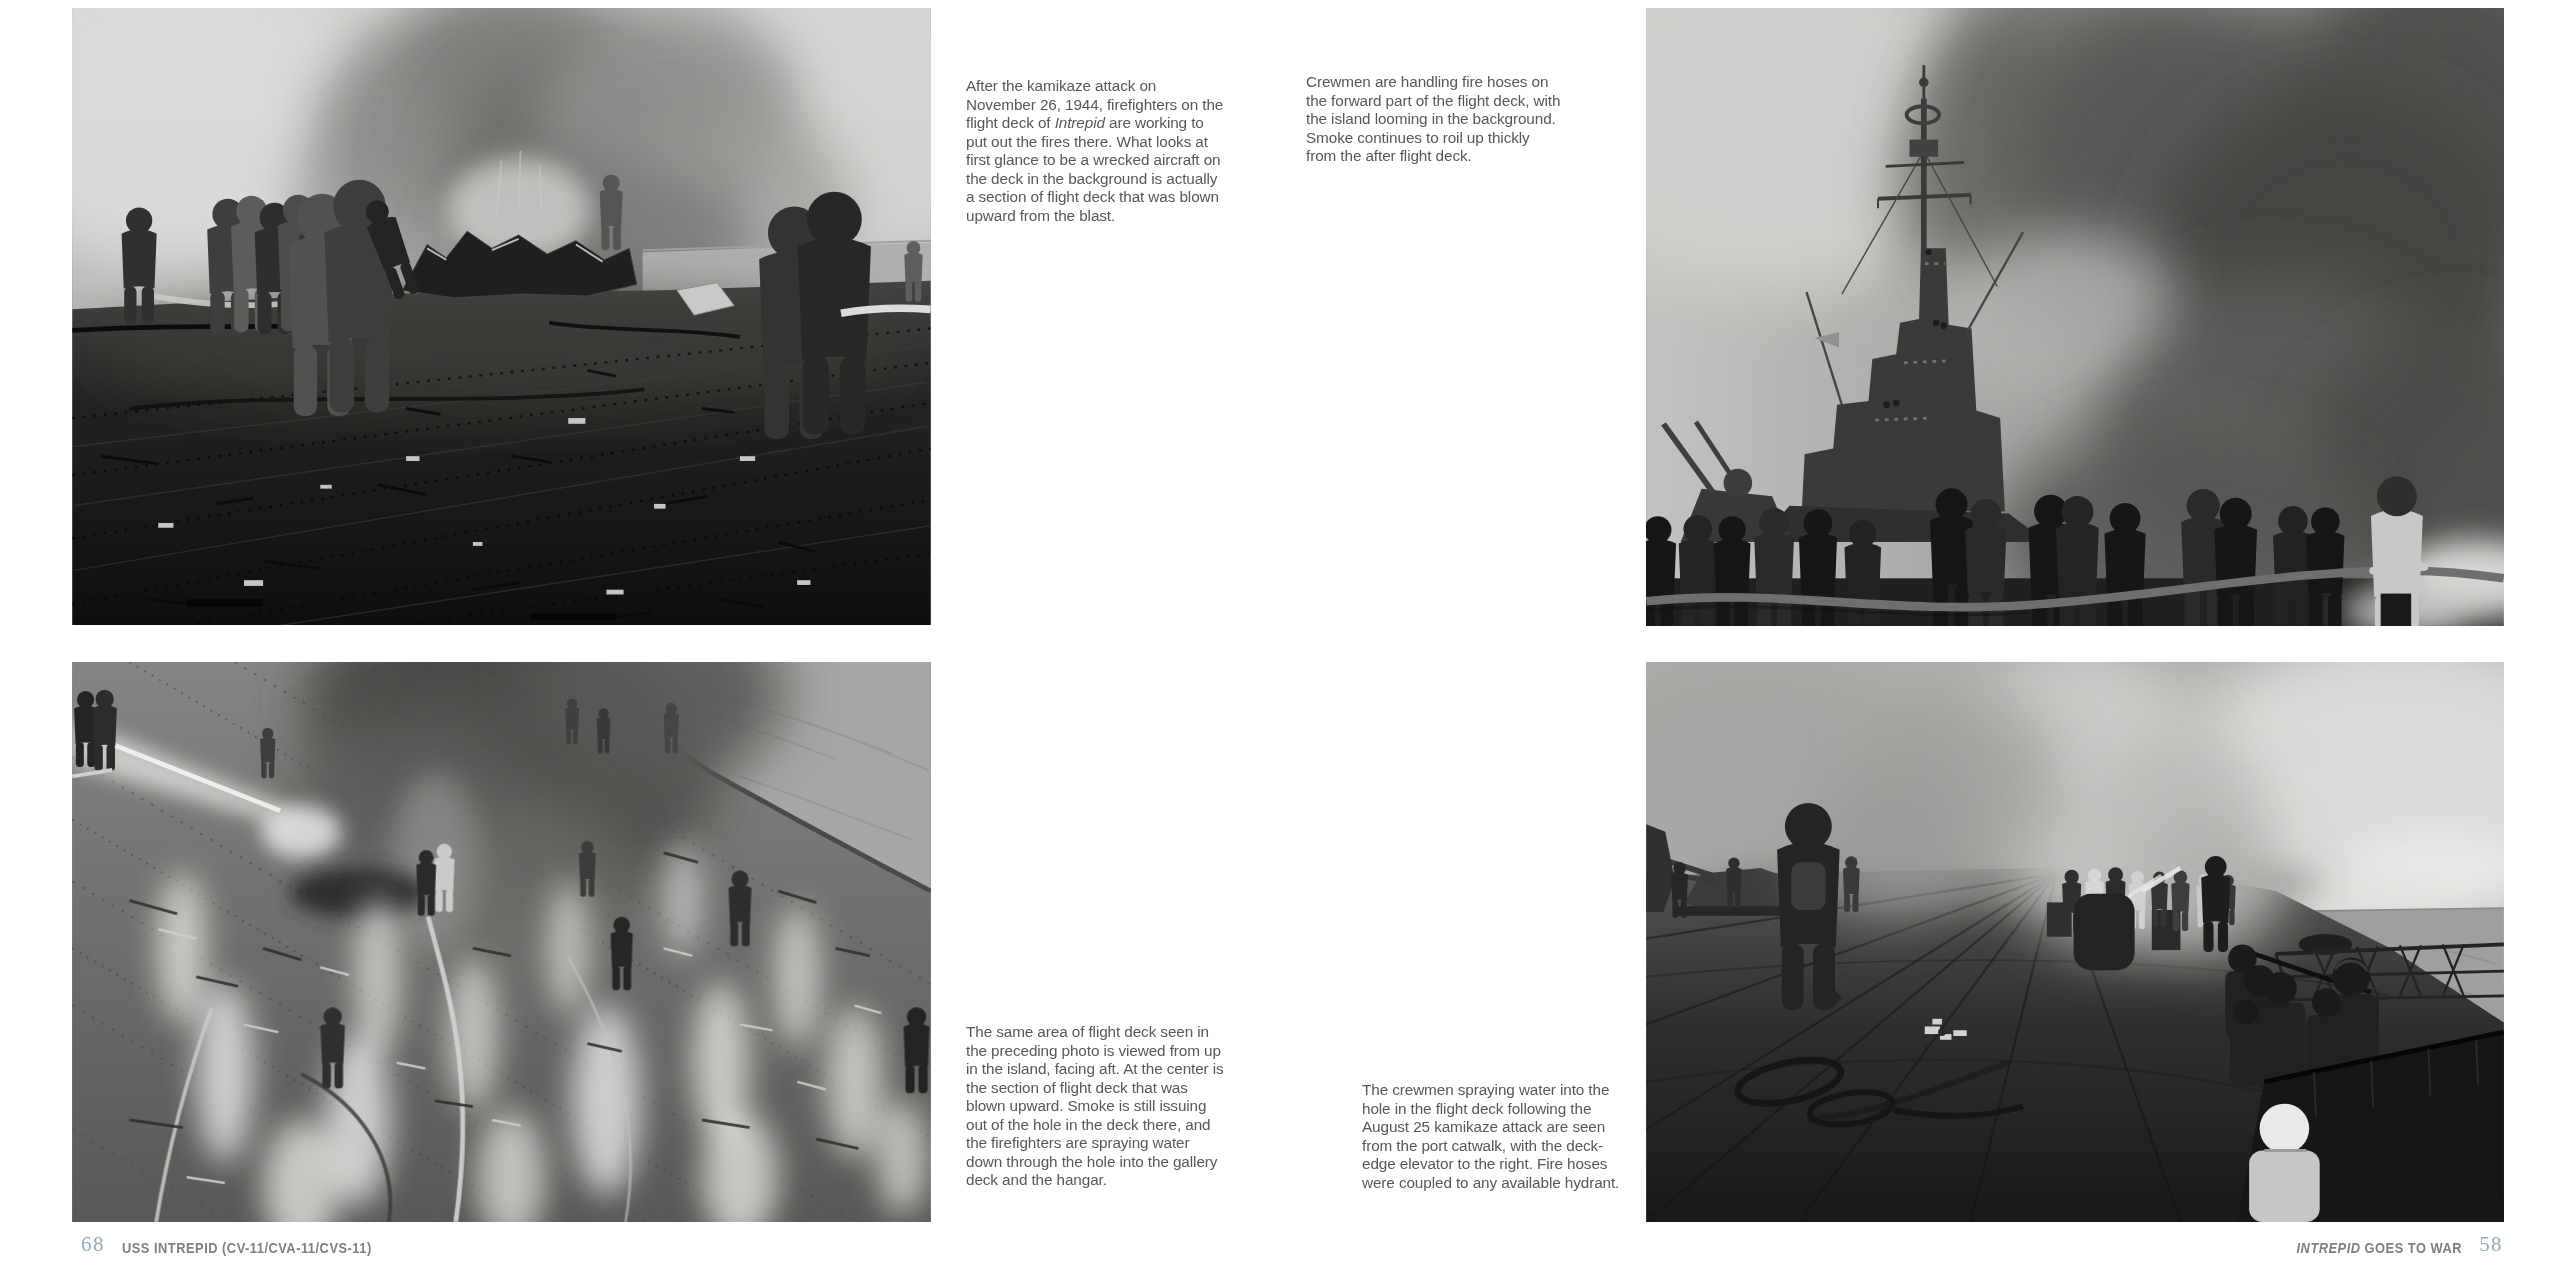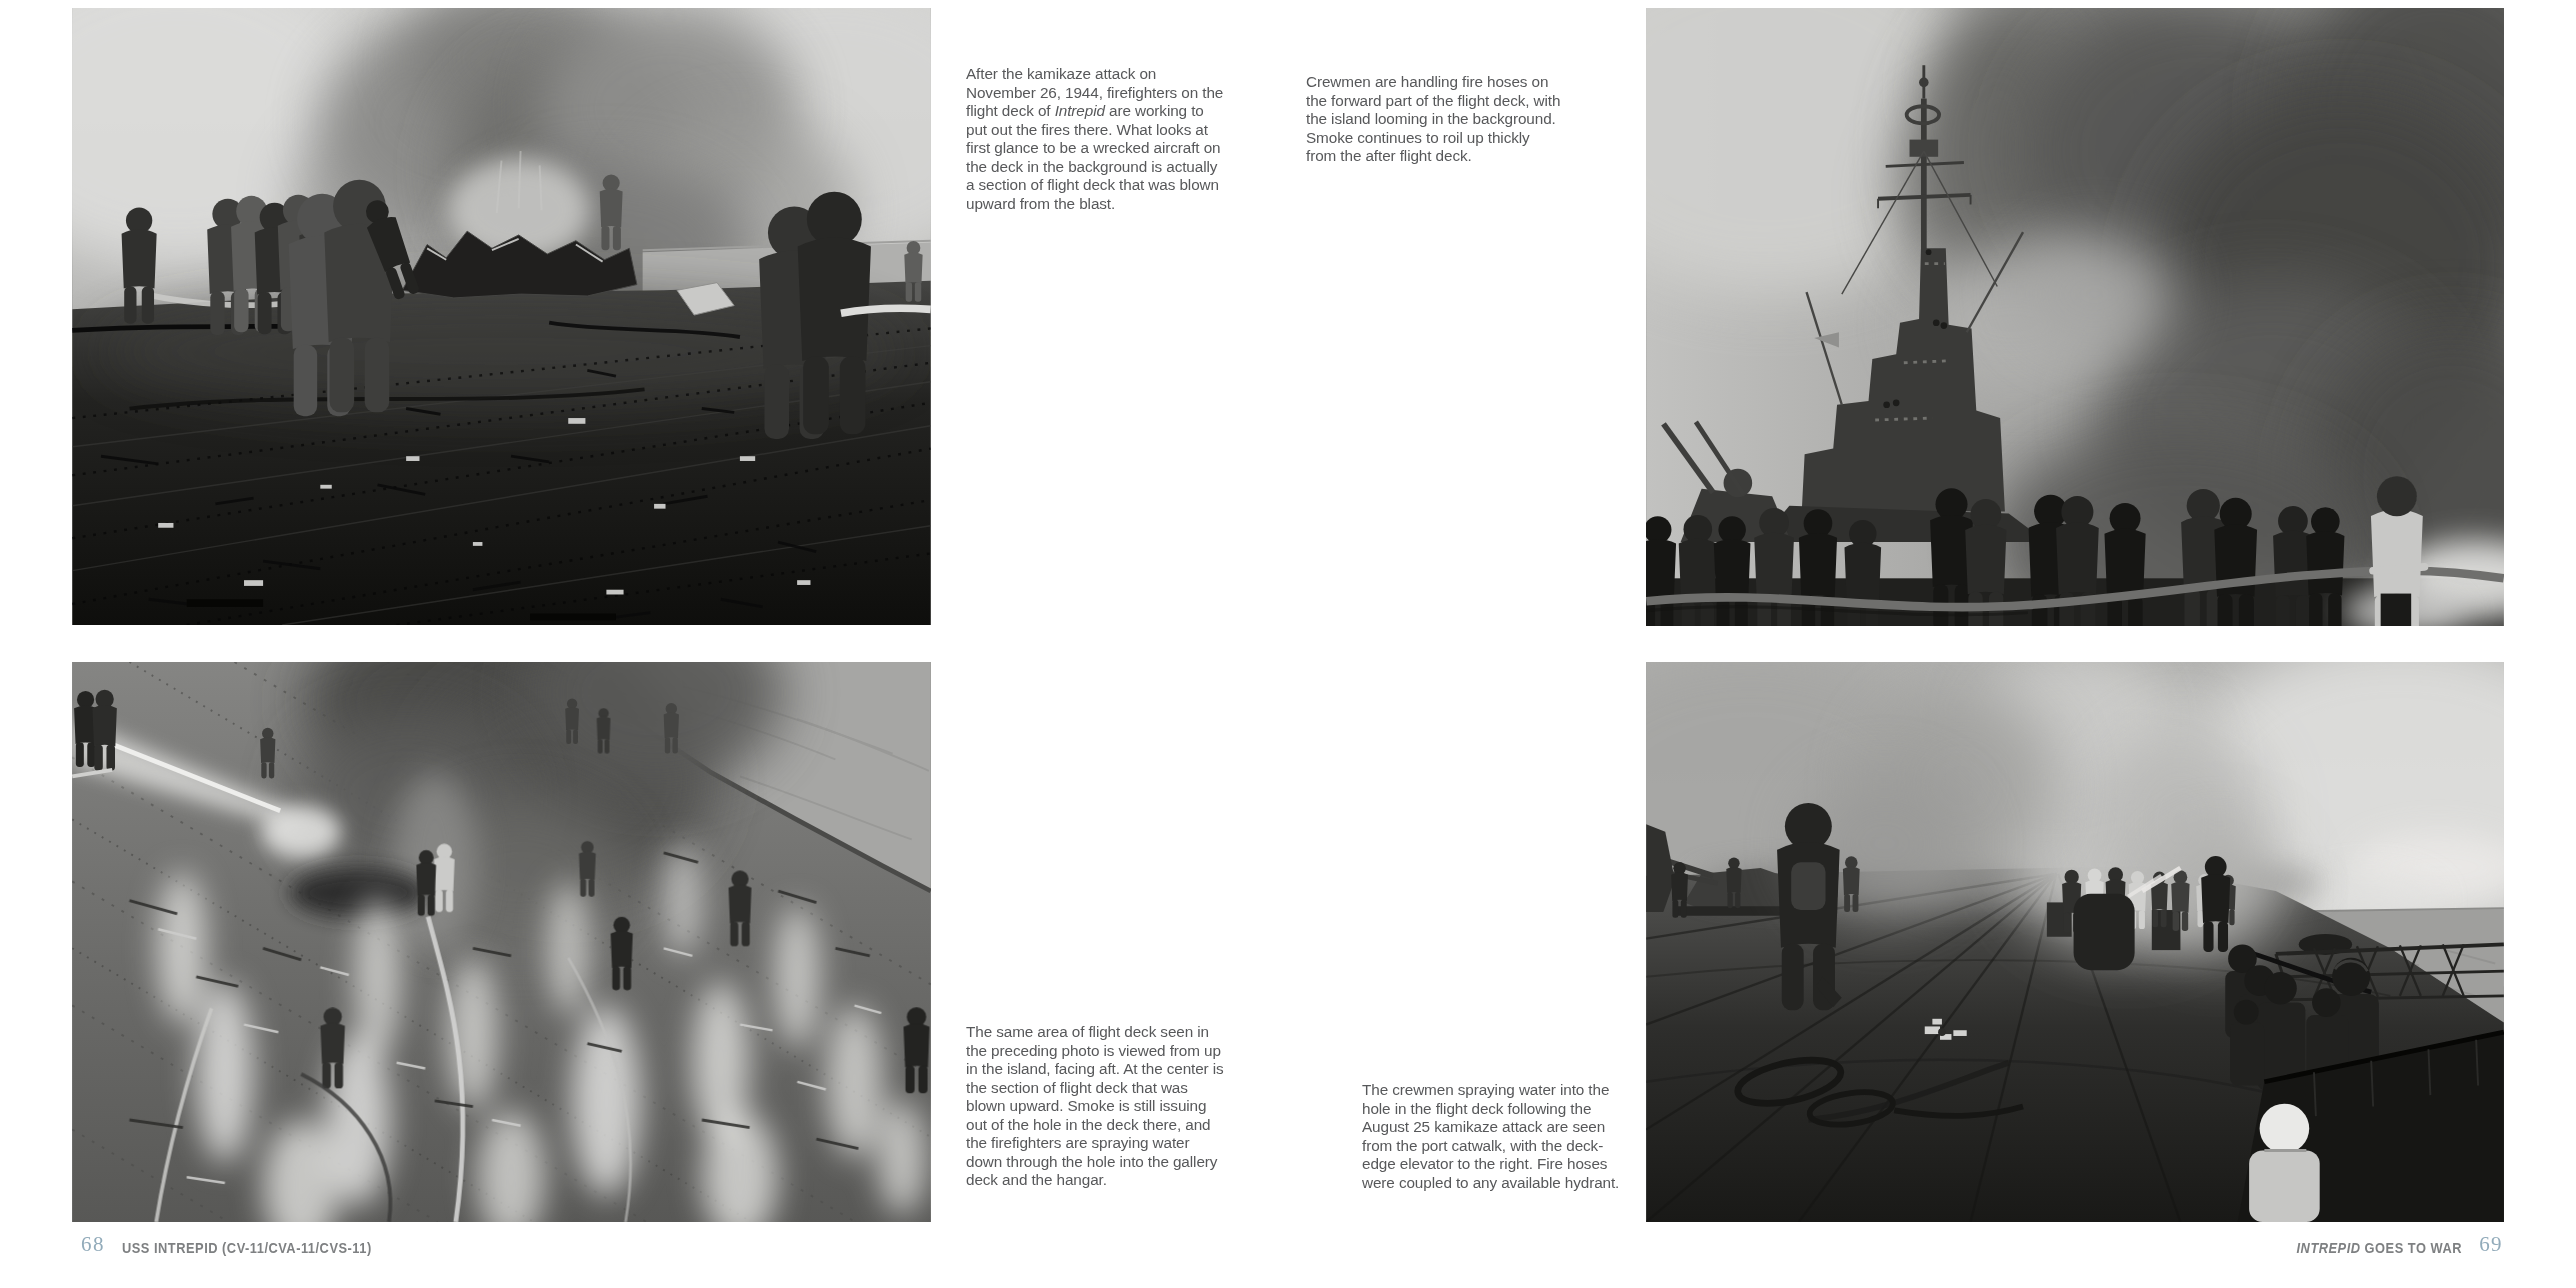--- a/index.html
+++ b/index.html
@@ -13,21 +13,21 @@
   .footer-left{left:81px}
   .footer-right{right:73px}
   .pagenum{font-family:"Liberation Serif",serif;font-size:21px;color:#92abba;letter-spacing:1.4px}
   .runtitle{font-size:15.3px;font-weight:700;color:#7e8082;letter-spacing:0.6px;white-space:nowrap}
   .footer-left .runtitle{transform:scaleX(.84);transform-origin:left bottom}
   .footer-right .runtitle{transform:scaleX(.84);transform-origin:right bottom}
   #ph1{left:72px;top:7.6px;width:859px;height:617px}
   #ph2{left:1646px;top:7.6px;width:858px;height:618px}
   #ph3{left:72px;top:662px;width:859px;height:560px}
   #ph4{left:1646px;top:662px;width:858px;height:560px}
-  #cap1{left:966px;top:65px;width:260px}
+  #cap1{left:966px;top:77px;width:260px}
   #cap2{left:1306px;top:73px;width:256px}
   #cap3{left:966px;top:1023px;width:263px}
   #cap4{left:1362px;top:1081px;width:260px}
 </style>
 </head>
 <body>
 
 <svg width="0" height="0" style="position:absolute" aria-hidden="true">
   <defs>
     <g id="fig">
@@ -516,17 +516,17 @@
   <div class="caption" id="cap4">
     <span>The crewmen spraying water into the hole in the flight deck following the August 25 kamikaze attack are seen from the port catwalk, with the deck-edge elevator to the right. Fire hoses were coupled to any available hydrant.</span>
   </div>
 
   <div class="footer footer-left">
     <span class="pagenum">68</span>
     <span class="runtitle">USS INTREPID (CV-11/CVA-11/CVS-11)</span>
   </div>
   <div class="footer footer-right">
     <span class="runtitle"><i>INTREPID</i><span> GOES TO WAR</span></span>
-    <span class="pagenum">69</span>
+    <span class="pagenum">58</span>
   </div>
 
 </div>
 
 
 </body></html>

